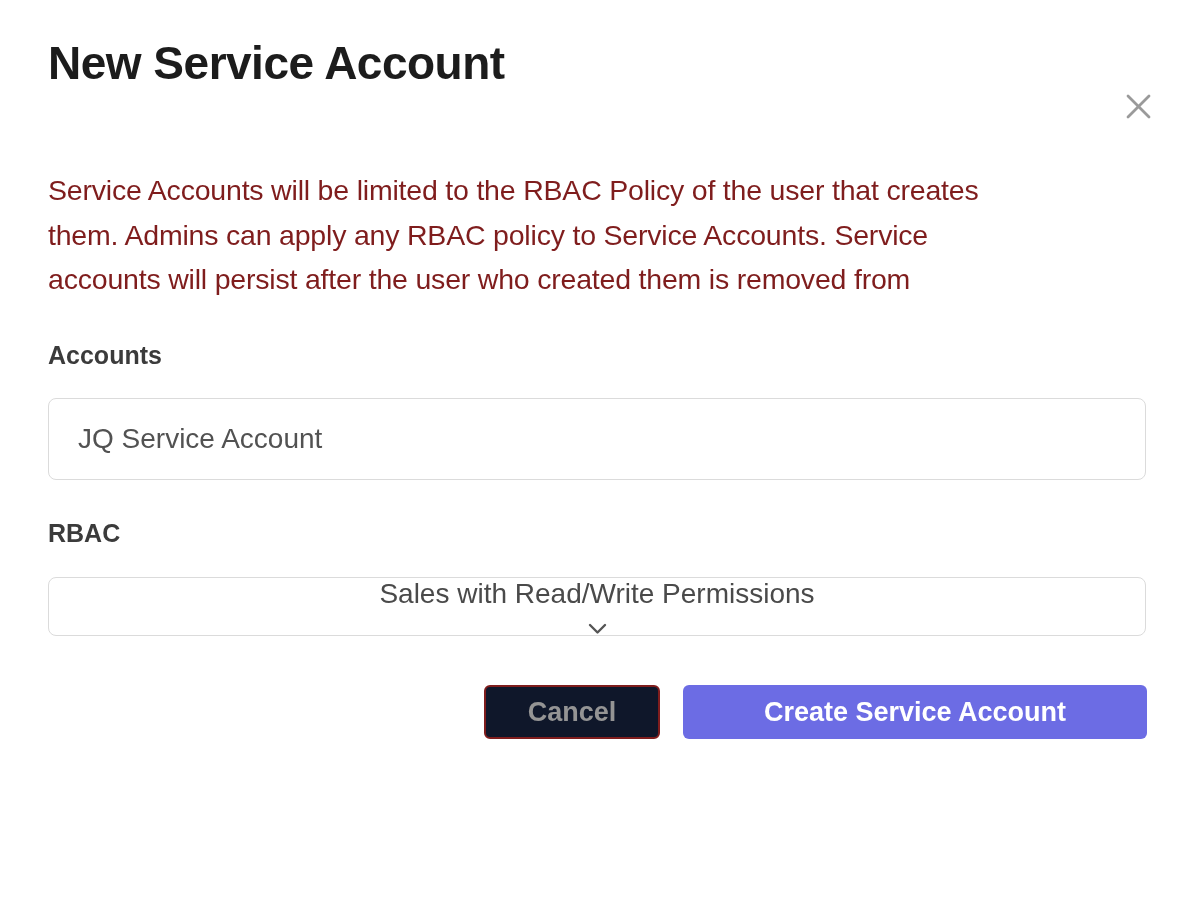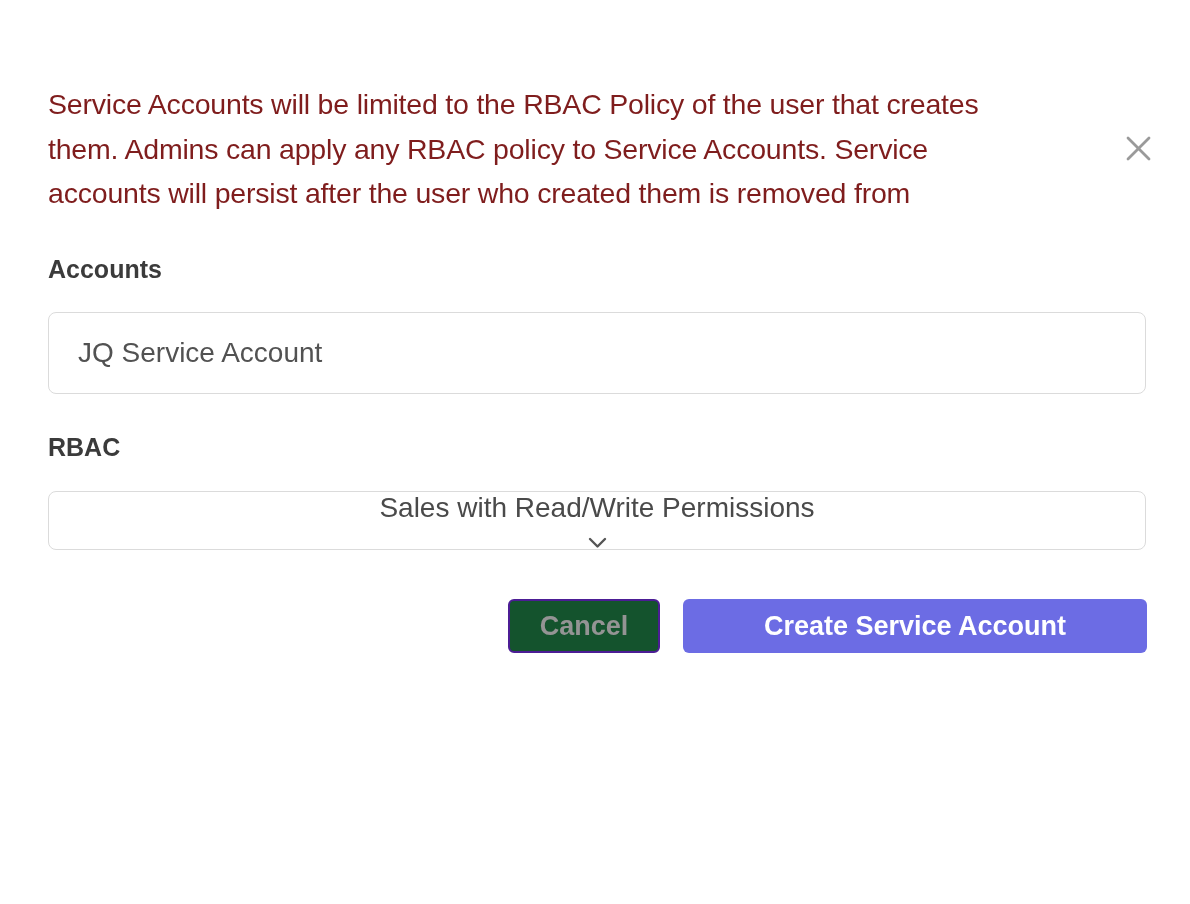--- a/index.html
+++ b/index.html
@@ -120,37 +120,38 @@
     border-radius: 6px;
     font-family: "Liberation Sans", sans-serif;
     font-size: 27px;
     font-weight: bold;
     cursor: pointer;
     display: inline-flex;
     align-items: center;
     justify-content: center;
   }
   .btn-cancel {
-    width: 152px;
-    background: #14532d;
-    border: 2px solid #4c1d95;
+    width: 176px;
+    background: #0f172a;
+    border: 2px solid #7f1d1d;
     color: #949494;
   }
   .btn-primary {
     width: 464px;
     background: #6c6ce4;
     border: none;
     color: #ffffff;
   }
 </style>
 </head>
 <body>
 
 <div class="modal">
 
+  <h1 class="modal-title">New Service Account</h1>
 
   <button class="close-btn">
     <span style="display:inline-flex;">
       <svg width="27" height="27" viewBox="0 0 27 27">
         <line x1="3" y1="3" x2="24" y2="24" stroke="#9a9a9a" stroke-width="2.8" stroke-linecap="round"></line>
         <line x1="24" y1="3" x2="3" y2="24" stroke="#9a9a9a" stroke-width="2.8" stroke-linecap="round"></line>
       </svg>
     </span>
   </button>
 

